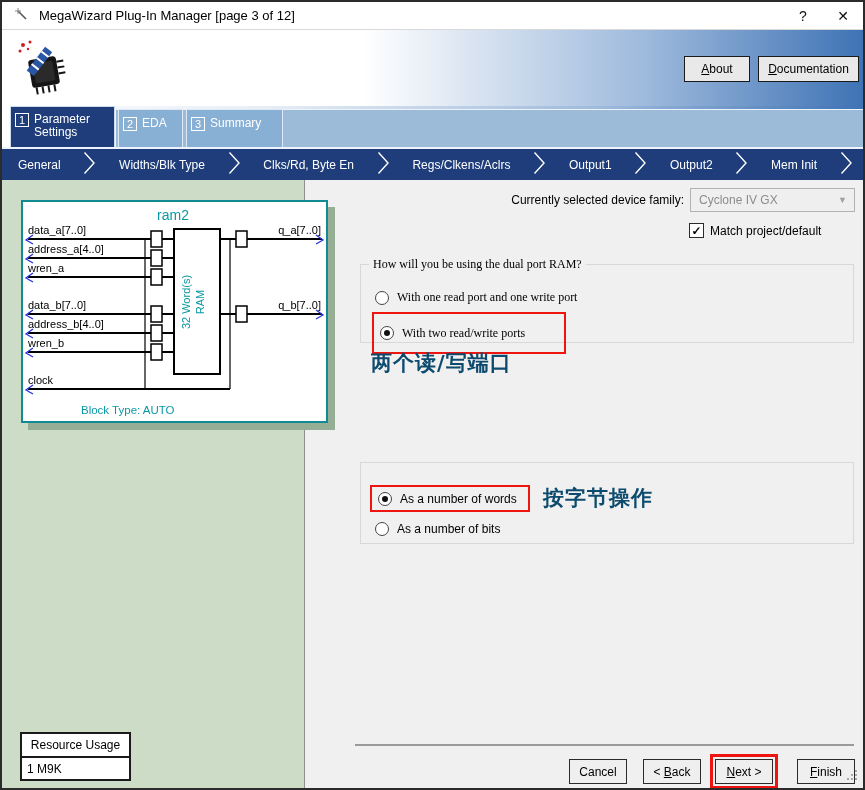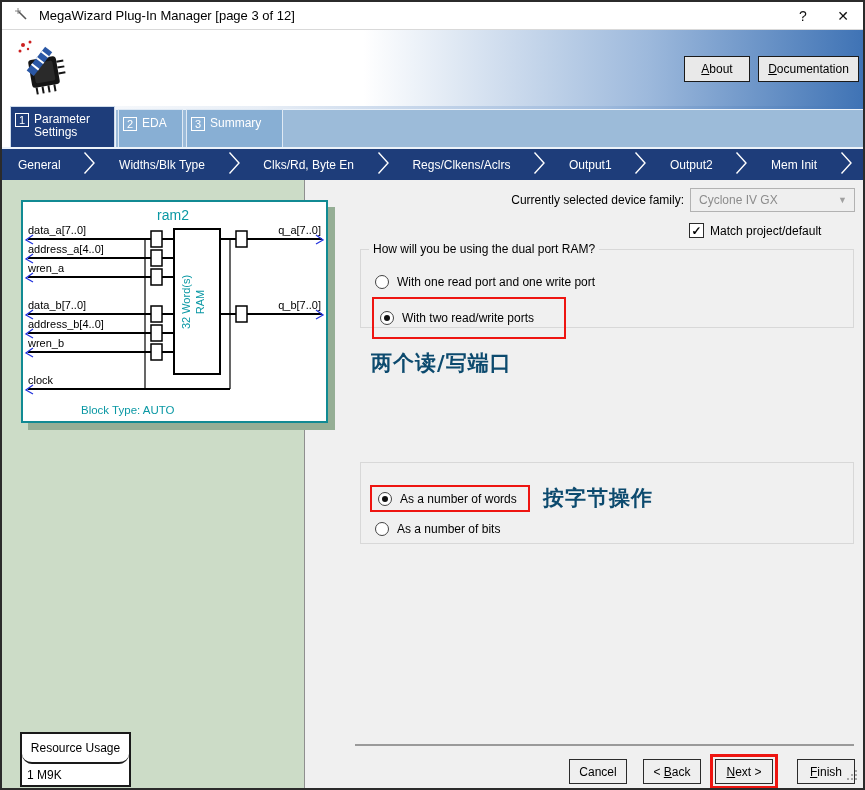--- a/index.html
+++ b/index.html
@@ -51,39 +51,39 @@
   
   .dev-label { position:absolute; left:420px; top:191px; width:262px; text-align:right; }
   .dev-select { position:absolute; left:688px; top:186px; width:165px; height:24px; background:#efefef; border:1px solid #b2b2b2; color:#8c8c8c; display:flex; align-items:center; padding:0 8px; }
   .dev-select .arrow { position:absolute; right:7px; top:6px; color:#a0a0a0; font-size:9px; }
   .chk-row { position:absolute; left:687px; top:221px; display:flex; align-items:center; }
   .chk { width:15px; height:15px; border:1px solid #2b2b2b; background:#fff; display:flex; align-items:center; justify-content:center; font-size:12px; font-weight:bold; margin-right:6px; }
 
   
   .group { position:absolute; left:358px; width:494px; border:1px solid #d8d8d8; background:#f0f0f0; }
   .group .legend { position:absolute; left:8px; top:-8px; background:#f0f0f0; padding:0 4px; }
-  #group1 { top:247px; height:79px; }
+  #group1 { top:262px; height:79px;font-family:Liberation Serif, serif; }
   #group2 { top:460px; height:82px; }
   .radio-row { position:absolute; display:flex; align-items:center; }
   .radio { width:14px; height:14px; border:1px solid #444; border-radius:50%; background:#fff; margin-right:8px; flex:none; position:relative; }
   .radio.sel::after { content:""; position:absolute; left:3px; top:3px; width:6px; height:6px; border-radius:50%; background:#111; }
   .redbox { position:absolute; border:2px solid #ee1511; display:flex; align-items:center; padding-left:6px; }
   .cn { position:absolute; color:#0c4a6e; font-weight:bold; font-size:21px; font-family:"DejaVu Serif", serif; letter-spacing:1px; }
 
   
   .separator { position:absolute; left:353px; top:742px; width:499px; height:3px; border-top:2px solid #9a9a9a; }
   .btn { position:absolute; top:757px; width:58px; height:25px; background:#efefef; border:1px solid #2b2b2b; font-size:12px; display:flex; align-items:center; justify-content:center; }
   #cancel-btn { left:567px; }
   #back-btn { left:641px; }
   .next-wrap { position:absolute; left:708px; top:752px; border:3px solid #ee1511; padding:2px; }
   #next-btn { position:static; width:58px; height:25px; }
   #finish-btn { left:795px; }
 
   .resource { position:absolute; left:18px; top:730px; width:111px; background:#fff; border:2px solid #1a1a1a; }
-  .resource .hd { height:30px; border-bottom:2px solid #1a1a1a; display:flex; align-items:center; justify-content:center;border-radius:10px; }
+  .resource .hd { height:24px; border-bottom:2px solid #1a1a1a; display:flex; align-items:center; justify-content:center; }
   .resource .val { height:21px; display:flex; align-items:center; padding-left:5px; }
 
   .grip { position:absolute; right:5px; bottom:4px; }
 </style>
 </head>
 <body>
 
 <div id="win">
 
   <div class="titlebar">

